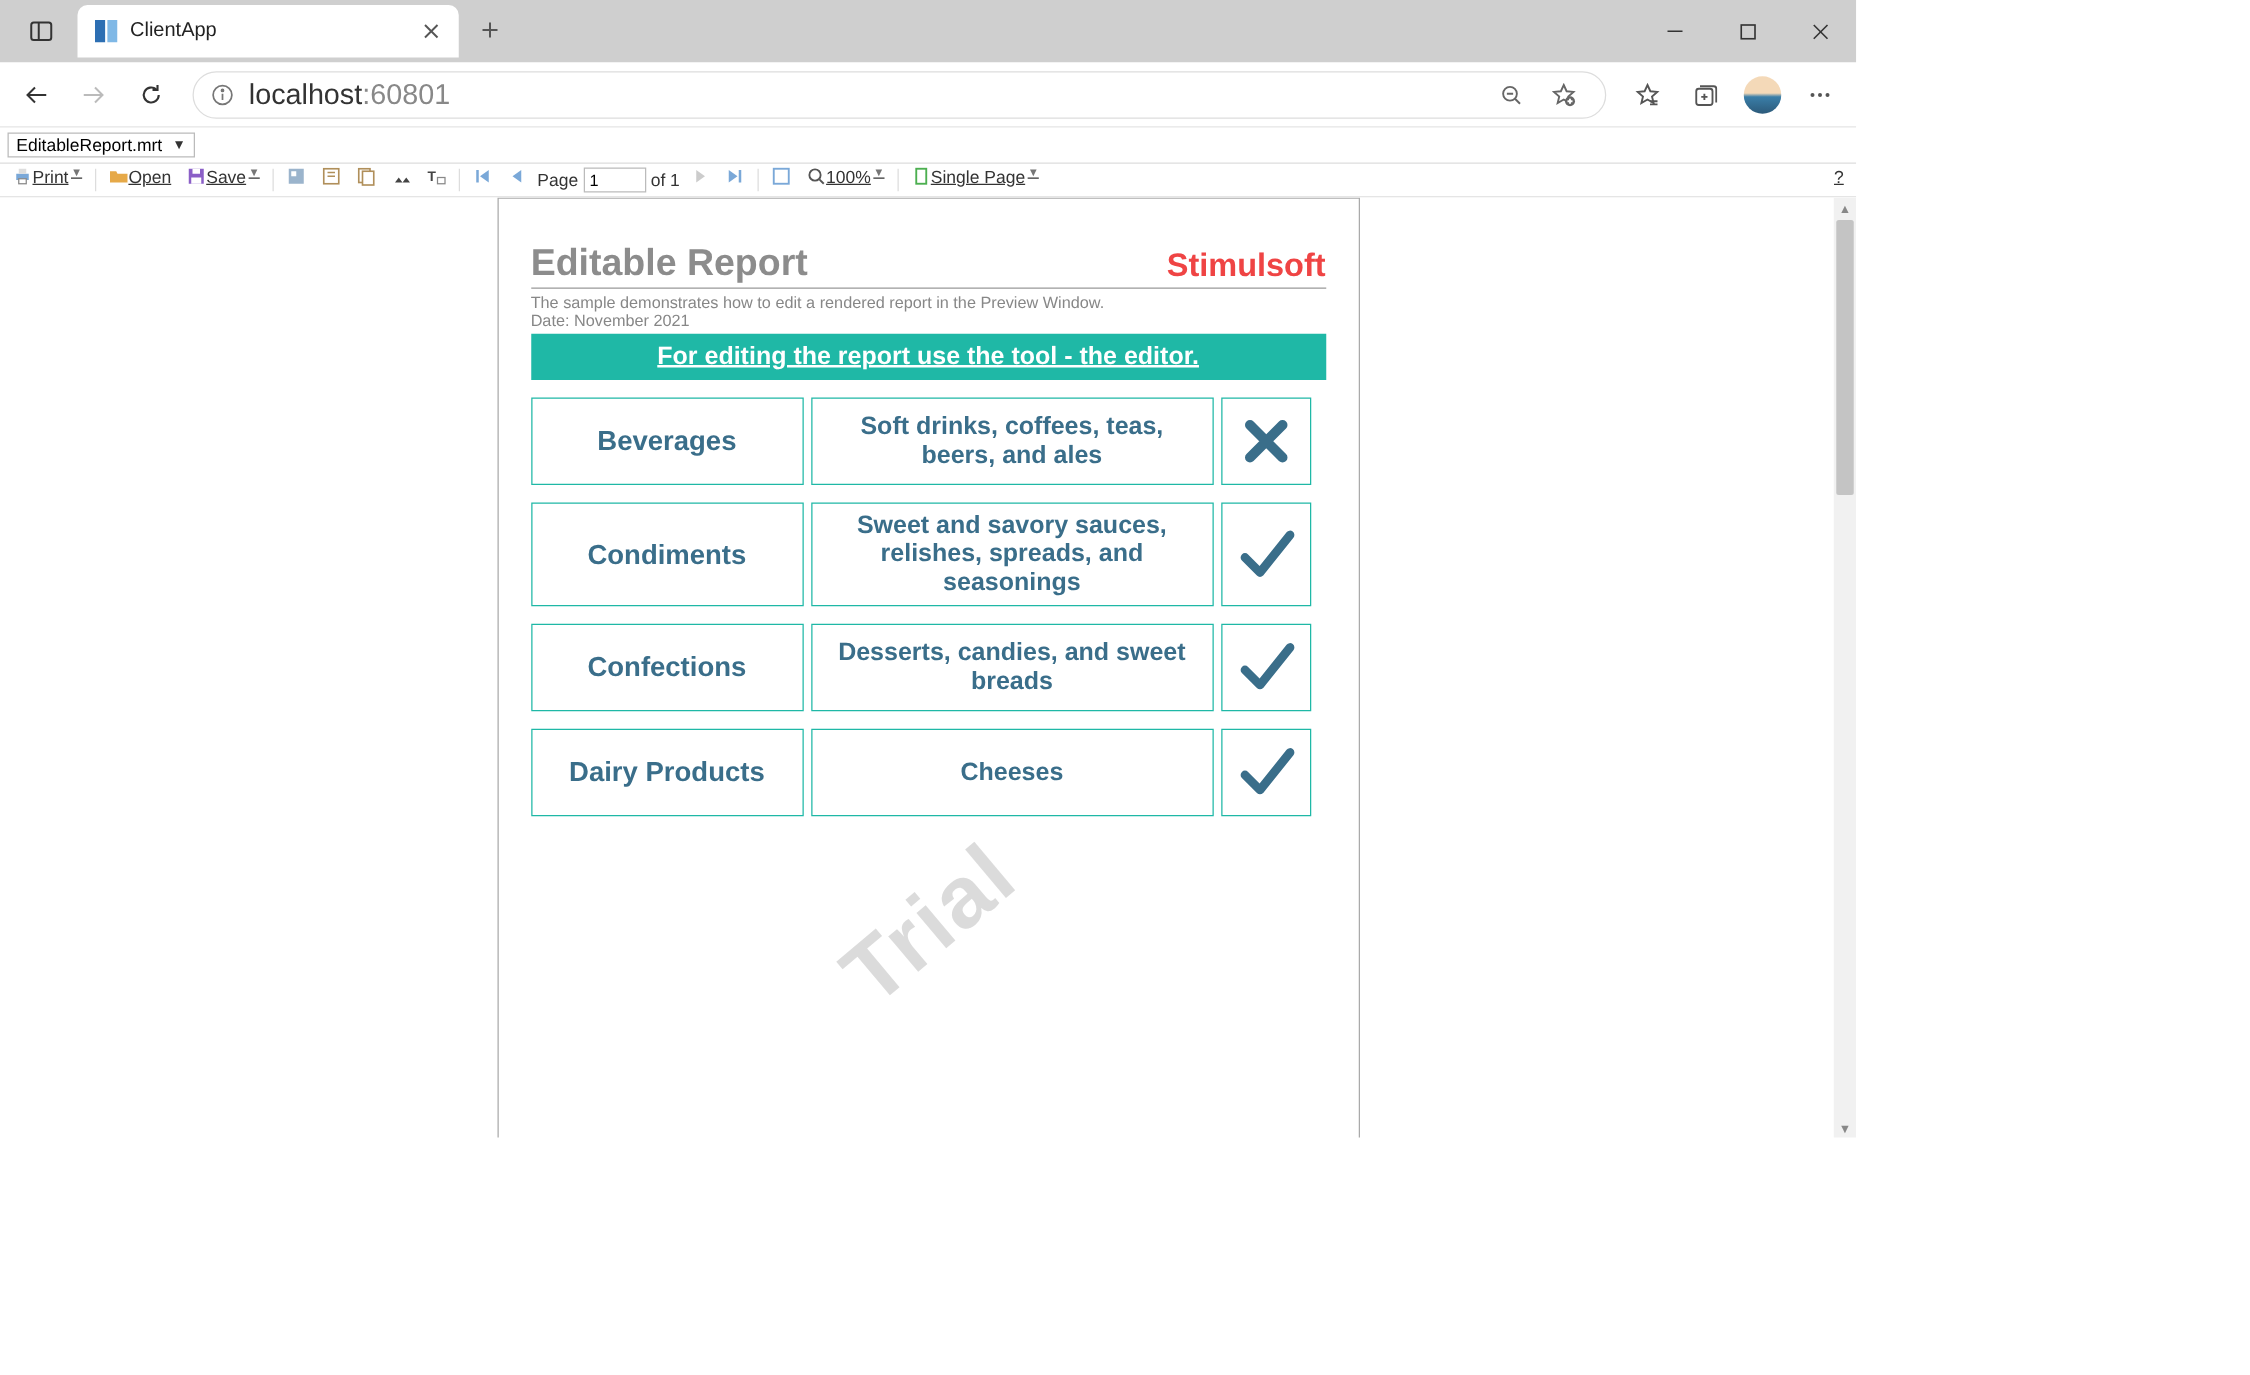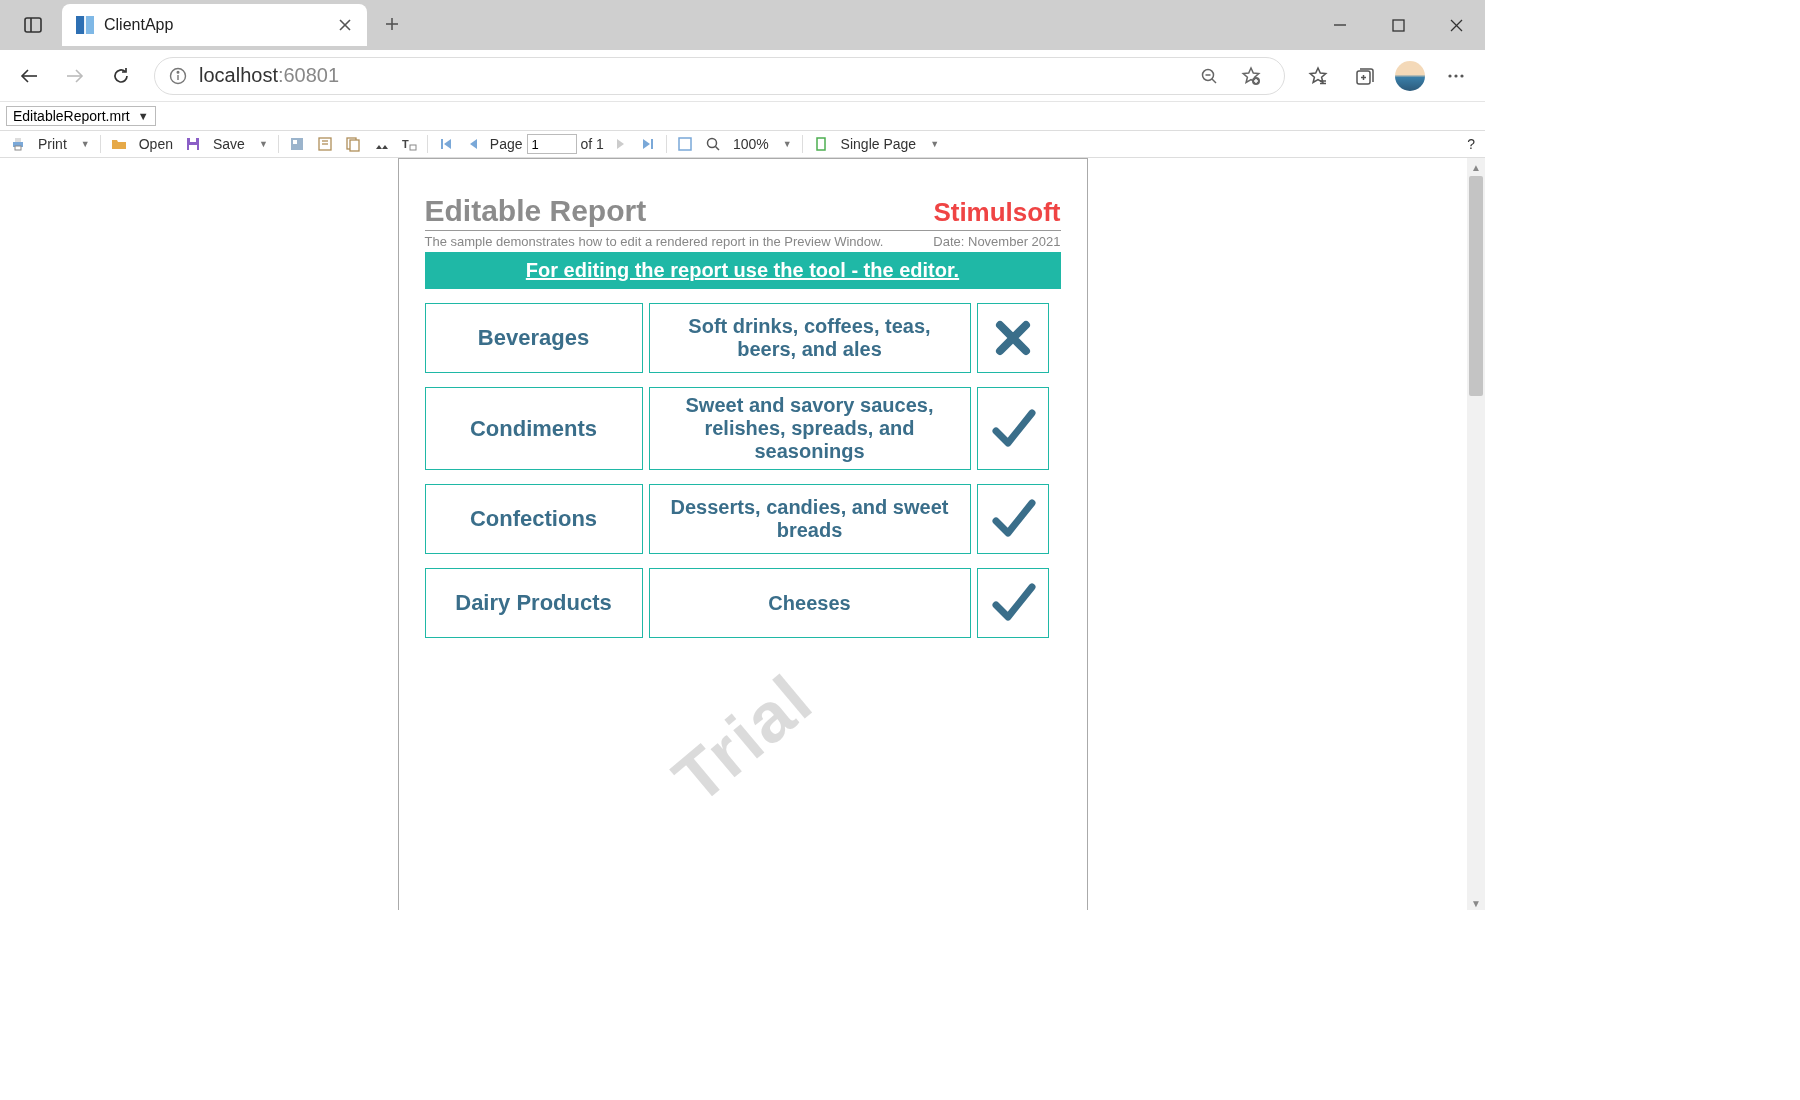--- a/index.html
+++ b/index.html
@@ -14,51 +14,51 @@
 .tab .close { width:16px; height:16px; color:#555; }
 .newtab { width:38px; height:38px; display:flex; align-items:center; justify-content:center; color:#555; margin-left:6px; margin-bottom:2px; }
 .win-controls { margin-left:auto; display:flex; height:50px; }
 .win-controls div { width:58px; display:flex; align-items:center; justify-content:center; color:#333; }
 
 .addrbar { height:52px; background:#fff; display:flex; align-items:center; padding:0 8px; gap:4px; border-bottom:1px solid #e5e5e5; }
 .nav-btn { width:42px; height:42px; display:flex; align-items:center; justify-content:center; color:#555; border-radius:4px; }
 .nav-btn.disabled { color:#bbb; }
 .addr-field { flex:1; height:38px; border:1px solid #ddd; border-radius:20px; display:flex; align-items:center; padding:0 14px; gap:12px; margin:0 8px; }
 .addr-field .info-ic { width:18px; height:18px; color:#777; }
-.addr-field .url { font-size:20px; color:#333; }
+.addr-field .url { font-size:23px; color:#333; }
 .addr-field .url .port { color:#888; }
 .addr-right { margin-left:auto; display:flex; align-items:center; gap:4px; }
 .addr-right > div { width:38px; height:38px; display:flex; align-items:center; justify-content:center; color:#555; }
 .avatar { width:30px; height:30px; border-radius:50%; background:linear-gradient(180deg,#f4d9b8 0%,#f4d9b8 45%,#3a7ea8 55%,#2c5a7a 100%); }
 
 
 .fileselect-row { padding:4px 6px; }
 .fileselect { display:inline-flex; align-items:center; border:1px solid #bbb; background:#fff; padding:1px 6px; font-size:14px; gap:8px; }
 .fileselect .chev { font-size:11px; color:#333; }
 
 .toolbar { height:28px; border-top:1px solid #ddd; border-bottom:1px solid #ddd; display:flex; align-items:center; padding:0 6px; gap:4px; font-size:14px; color:#333; }
-.tb-btn { display:inline-flex; align-items:center; gap:12px; padding:0 4px; height:22px; }
+.tb-btn { display:inline-flex; align-items:flex-start; gap:0; padding:0 4px; height:22px;text-decoration:underline; }
 .tb-sep { width:1px; height:18px; background:#ddd; margin:0 2px; }
 .tb-caret { font-size:9px; color:#777; margin-left:2px; }
 .tb-ic { width:16px; height:16px; display:inline-flex; align-items:center; justify-content:center; }
 .page-box { width:50px; height:20px; border:1px solid #bbb; background:#fff; padding:0 4px; font-size:13px; text-align:left; }
 .tb-right { margin-left:auto; }
 
 
 .report-area { position:relative; height:calc(910px - 50px - 52px - 26px - 28px); background:#fff; overflow:hidden; display:flex; justify-content:center; }
 .scrollbar { position:absolute; right:0; top:0; width:18px; height:100%; background:#f1f1f1; }
 .scrollbar .arrow { height:18px; display:flex; align-items:center; justify-content:center; color:#888; font-size:10px; }
 .scrollbar .thumb { position:absolute; top:18px; left:2px; width:14px; height:220px; background:#c4c4c4; border-radius:2px; }
 
 .page { width:690px; background:#fff; border:1px solid #aaa; margin-top:0; padding:35px 26px 26px; position:relative; }
 .rpt-head { display:flex; justify-content:space-between; align-items:flex-end; }
 .rpt-title { font-size:30px; font-weight:700; color:#8c8c8c; }
 .rpt-brand { font-size:26px; font-weight:700; color:#ef4444; }
 .rpt-hr { border:none; border-top:1px solid #999; margin:2px 0 0; }
-.rpt-sub { display:flex; justify-content:space-between; font-size:13px; color:#878787; margin-top:3px; }
+.rpt-sub { display:flex; justify-content:flex-end; font-size:13px; color:#878787; margin-top:3px;flex-direction:column; }
 .banner { background:#1fb8a6; color:#fff; text-align:center; font-size:20px; font-weight:600; padding:7px 0; margin-top:3px;text-decoration:underline; }
 
 .data-row { display:flex; gap:6px; margin-top:14px; }
 .cell { border:1.5px solid #1fb8a6; display:flex; align-items:center; justify-content:center; text-align:center; padding:6px 8px; color:#3a6e8a; font-weight:700; }
 .cell.name { width:218px; font-size:22px; min-height:70px; }
 .cell.desc { width:322px; font-size:20px; min-height:70px; }
 .cell.mark { width:72px; min-height:70px; }
 .mark svg { width:50px; height:50px; }
 
 .watermark { position:absolute; left:50%; top:540px; transform:translate(-50%,0) rotate(-40deg); font-size:70px; font-weight:700; color:#bfbfbf; opacity:.55; pointer-events:none; letter-spacing:2px; }

